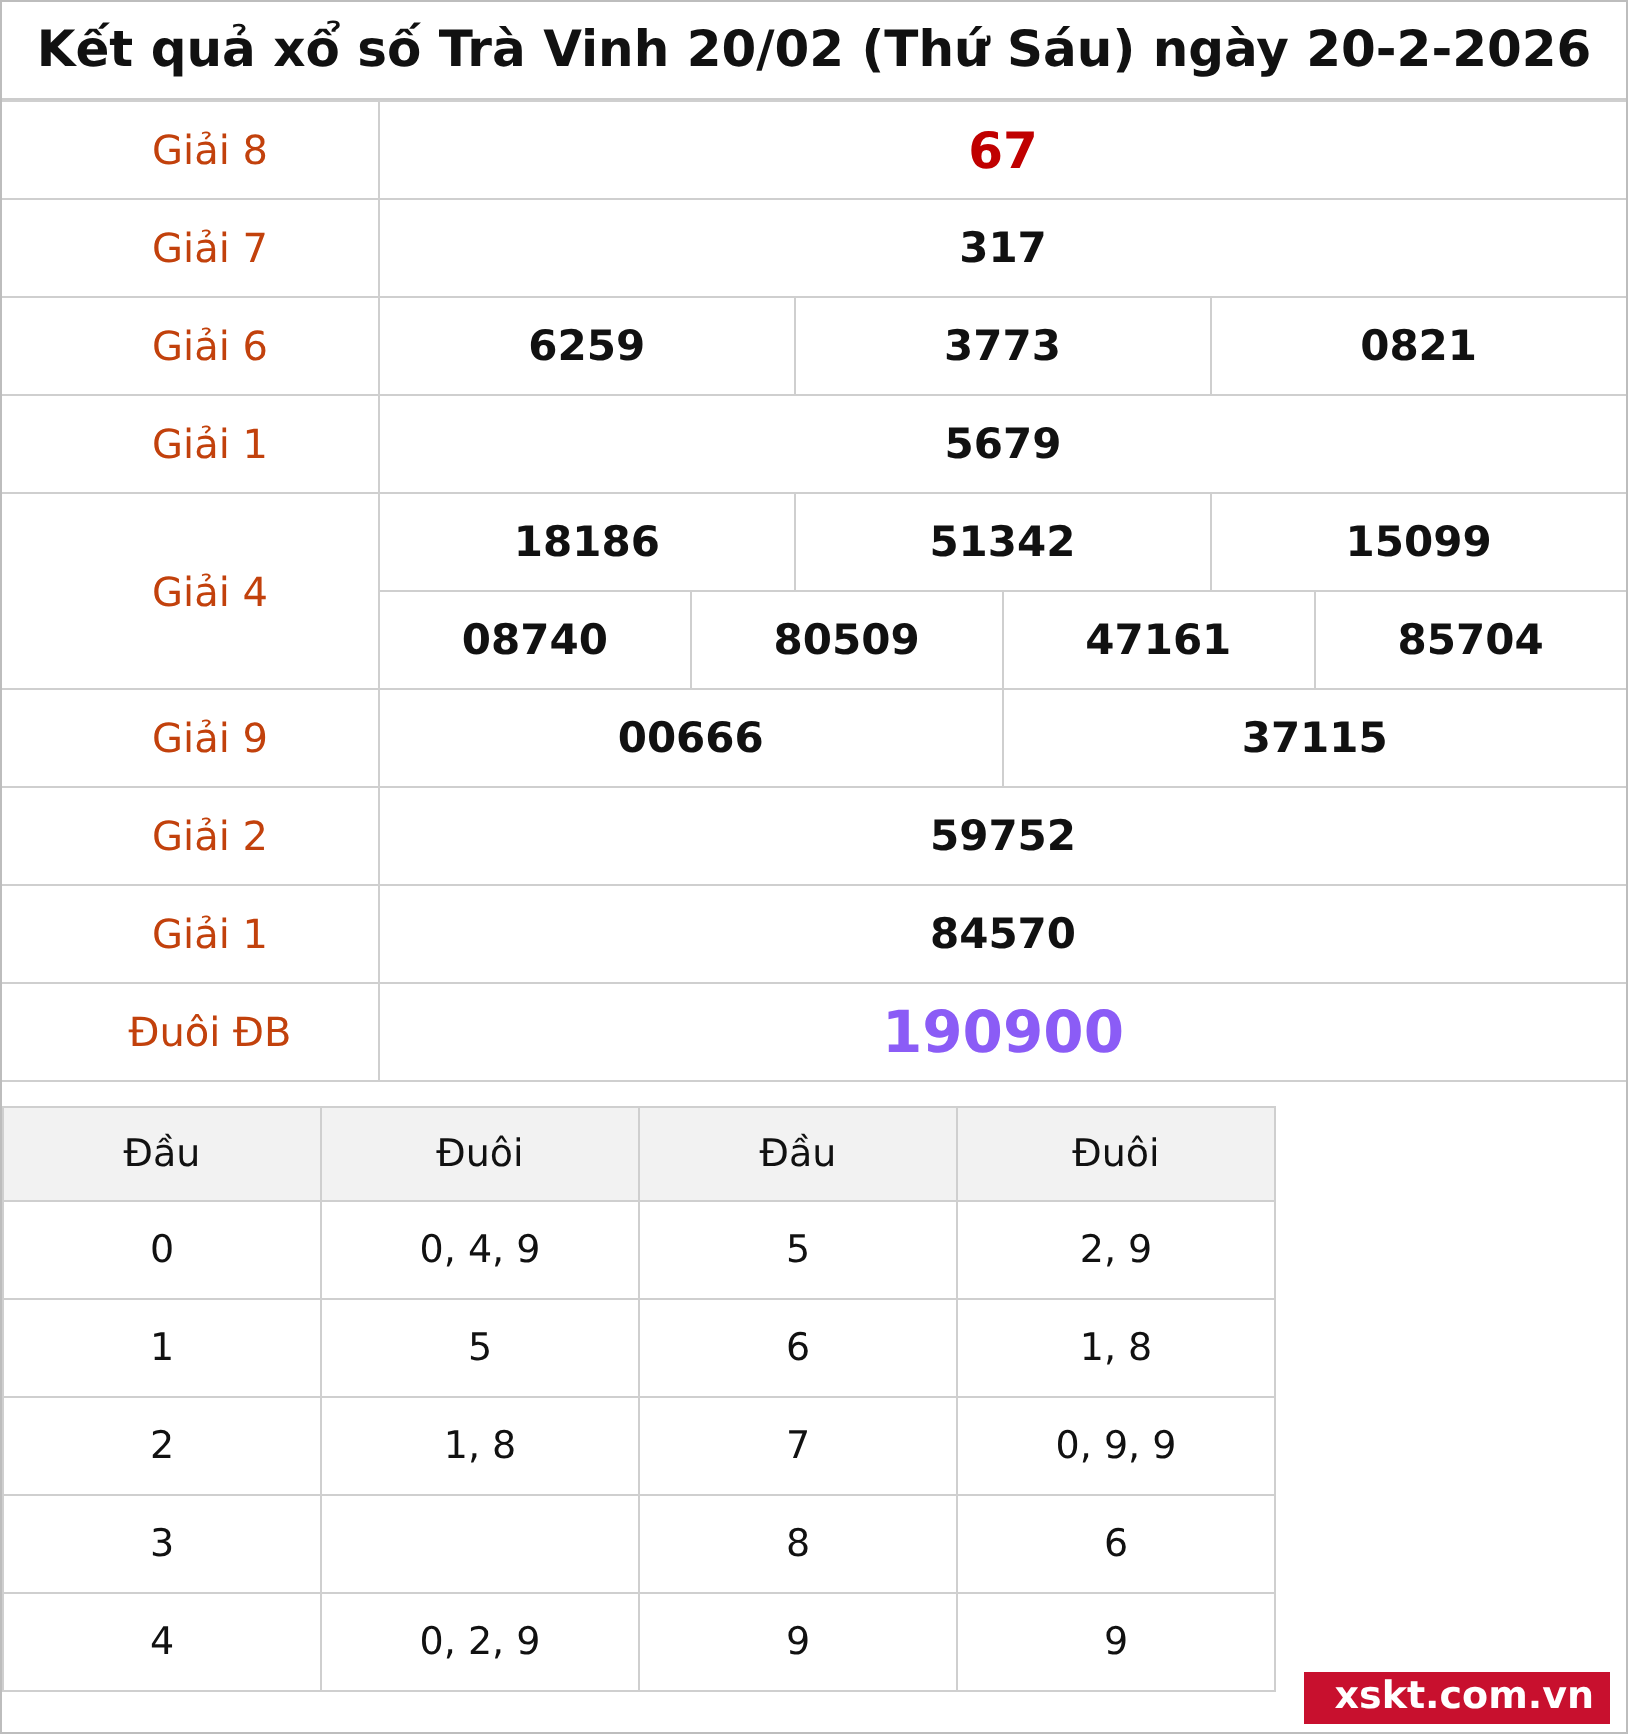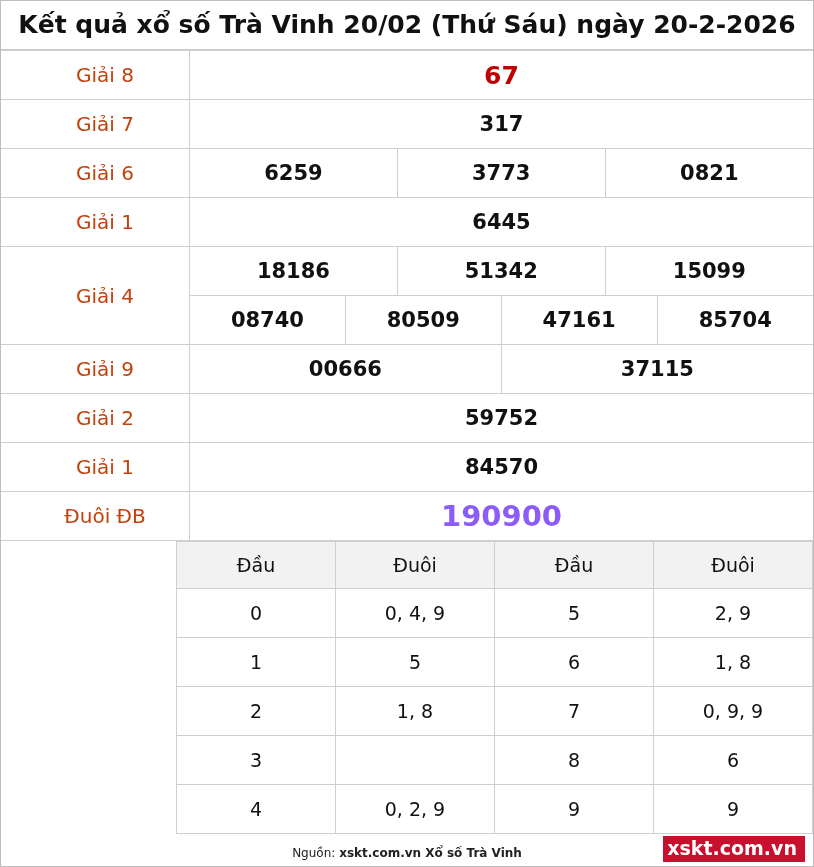--- a/index.html
+++ b/index.html
@@ -66,23 +66,23 @@
     font-weight: bold;
   }
   .val-g8 {
     color: #c00000;
     font-size: 25px;
     font-weight: bold;
   }
   .g4row td { height: 47px; }
   
   .ht-wrap {
-    margin-top: 0;
+    margin-top: 12px;
     display: flex;
-    justify-content: flex-end;
+    justify-content: flex-start;
   }
   table.headtail {
     border-collapse: collapse;
     table-layout: fixed;
     width: 634px;
   }
   table.headtail th, table.headtail td {
     border: 1px solid #cfcfcf;
     text-align: center;
     height: 48px;
@@ -111,21 +111,21 @@
   .footer .src-label { font-weight: normal; }
   .footer .src-name { font-weight: bold; }
   .watermark {
     position: absolute;
     right: 8px;
     bottom: 4px;
     background: #c8102e;
     color: #ffffff;
     font-size: 19px;
     font-weight: bold;
-    padding: 3px 8px 4px 4px;
+    padding: 3px 8px 4px 15px;
     letter-spacing: 0px;
     line-height: 1;
   }
 </style>
 </head>
 <body>
 
 <div class="page">
 
   <div class="title">Kết quả xổ số Trà Vinh 20/02 (Thứ Sáu) ngày 20-2-2026</div>
@@ -141,21 +141,21 @@
         <td colspan="12">317</td>
       </tr>
       <tr>
         <td class="label">Giải 6</td>
         <td colspan="4">6259</td>
         <td colspan="4">3773</td>
         <td colspan="4">0821</td>
       </tr>
       <tr>
         <td class="label">Giải 1</td>
-        <td colspan="12">6445</td>
+        <td colspan="12">5679</td>
       </tr>
       <tr class="g4row">
         <td class="label" rowspan="2">Giải 4</td>
         <td colspan="4">18186</td>
         <td colspan="4">51342</td>
         <td colspan="4">15099</td>
       </tr>
       <tr class="g4row">
         <td colspan="3">08740</td>
         <td colspan="3">80509</td>
@@ -220,20 +220,16 @@
         <tr>
           <td>4</td>
           <td>0, 2, 9</td>
           <td>9</td>
           <td>9</td>
         </tr>
       </tbody>
     </table>
   </div>
 
-  <div class="footer">
-    <span class="src-label">Nguồn:</span>
-    <span class="src-name">xskt.com.vn Xổ số Trà Vinh</span>
-  </div>
 
   <div class="watermark">xskt.com.vn</div>
 
 </div>
 
 </body></html>

